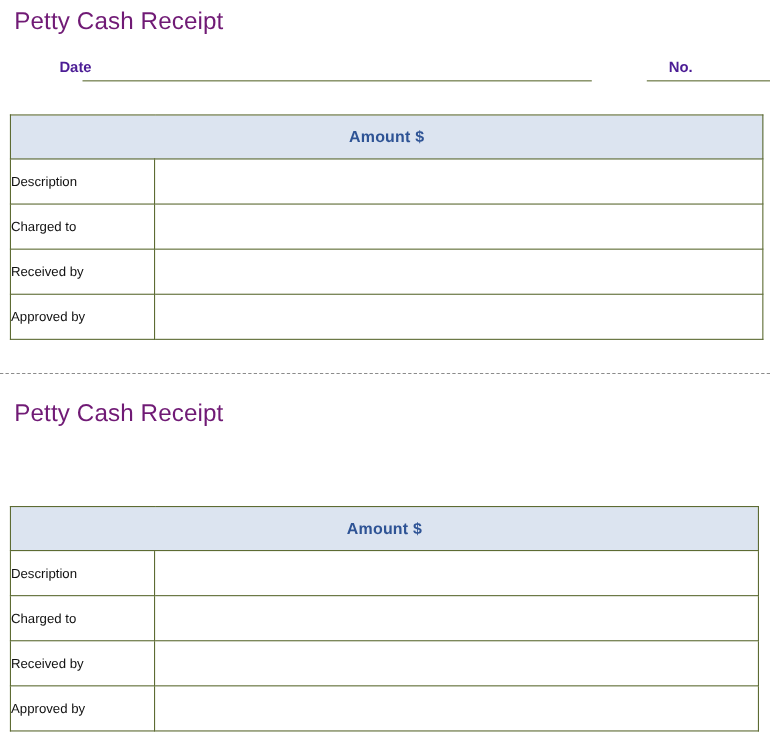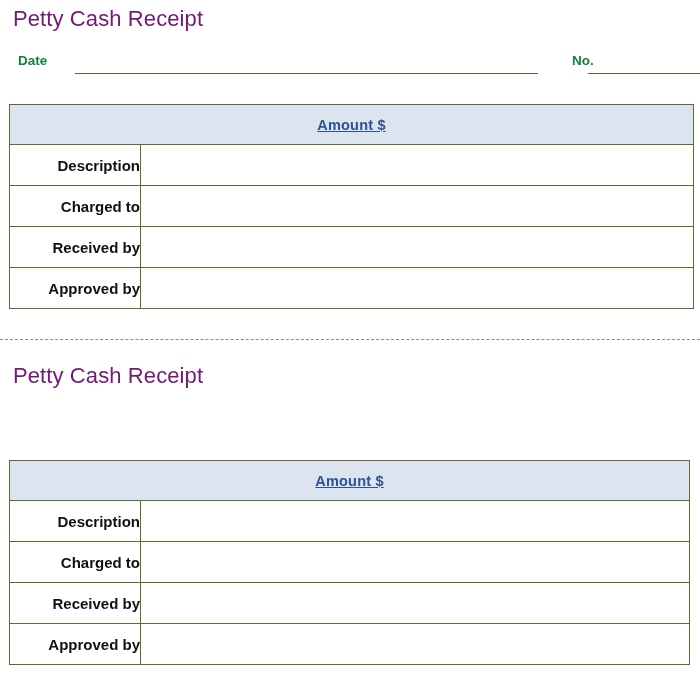--- a/index.html
+++ b/index.html
@@ -44,23 +44,24 @@
     width: 700px;
     height: 26px;
   }
   .receipt--first .meta-row { top: 52px; }
 
   .meta-label {
     position: absolute;
     top: 0;
     font-size: 13.5px;
     font-weight: bold;
-    color: #15803d;
+    color: #4c1d95;
     line-height: 17px;
     white-space: nowrap;
+    margin-left: 36px;
   }
   .meta-rule {
     position: absolute;
     border-bottom: 1.3px solid #5d6b33;
     height: 0;
   }
 
   
   .receipt--first .label-date { left: 18px; }
   .receipt--first .rule-date  { left: 75px;  width: 463px; top: 21px; }
@@ -97,31 +98,29 @@
     background: #dce4f0;
     height: 39px;
     text-align: center;
     color: #2e5395;
     font-size: 14.5px;
     font-weight: bold;
     letter-spacing: 0.2px;
   }
   .amount-header-inner {
     display: block;
-    text-decoration: underline;
   }
 
   .row-label-cell {
     height: 40px;
     padding-left: 12px;
-    font-size: 15px;
-    font-weight: bold;
+    font-size: 12px;
+    font-weight: normal;
     color: #111111;
     white-space: nowrap;
-    text-align: right;
   }
   .row-value-cell {
     height: 40px;
     background: #ffffff;
   }
 
   
   .separator {
     position: absolute;
     left: 0;

